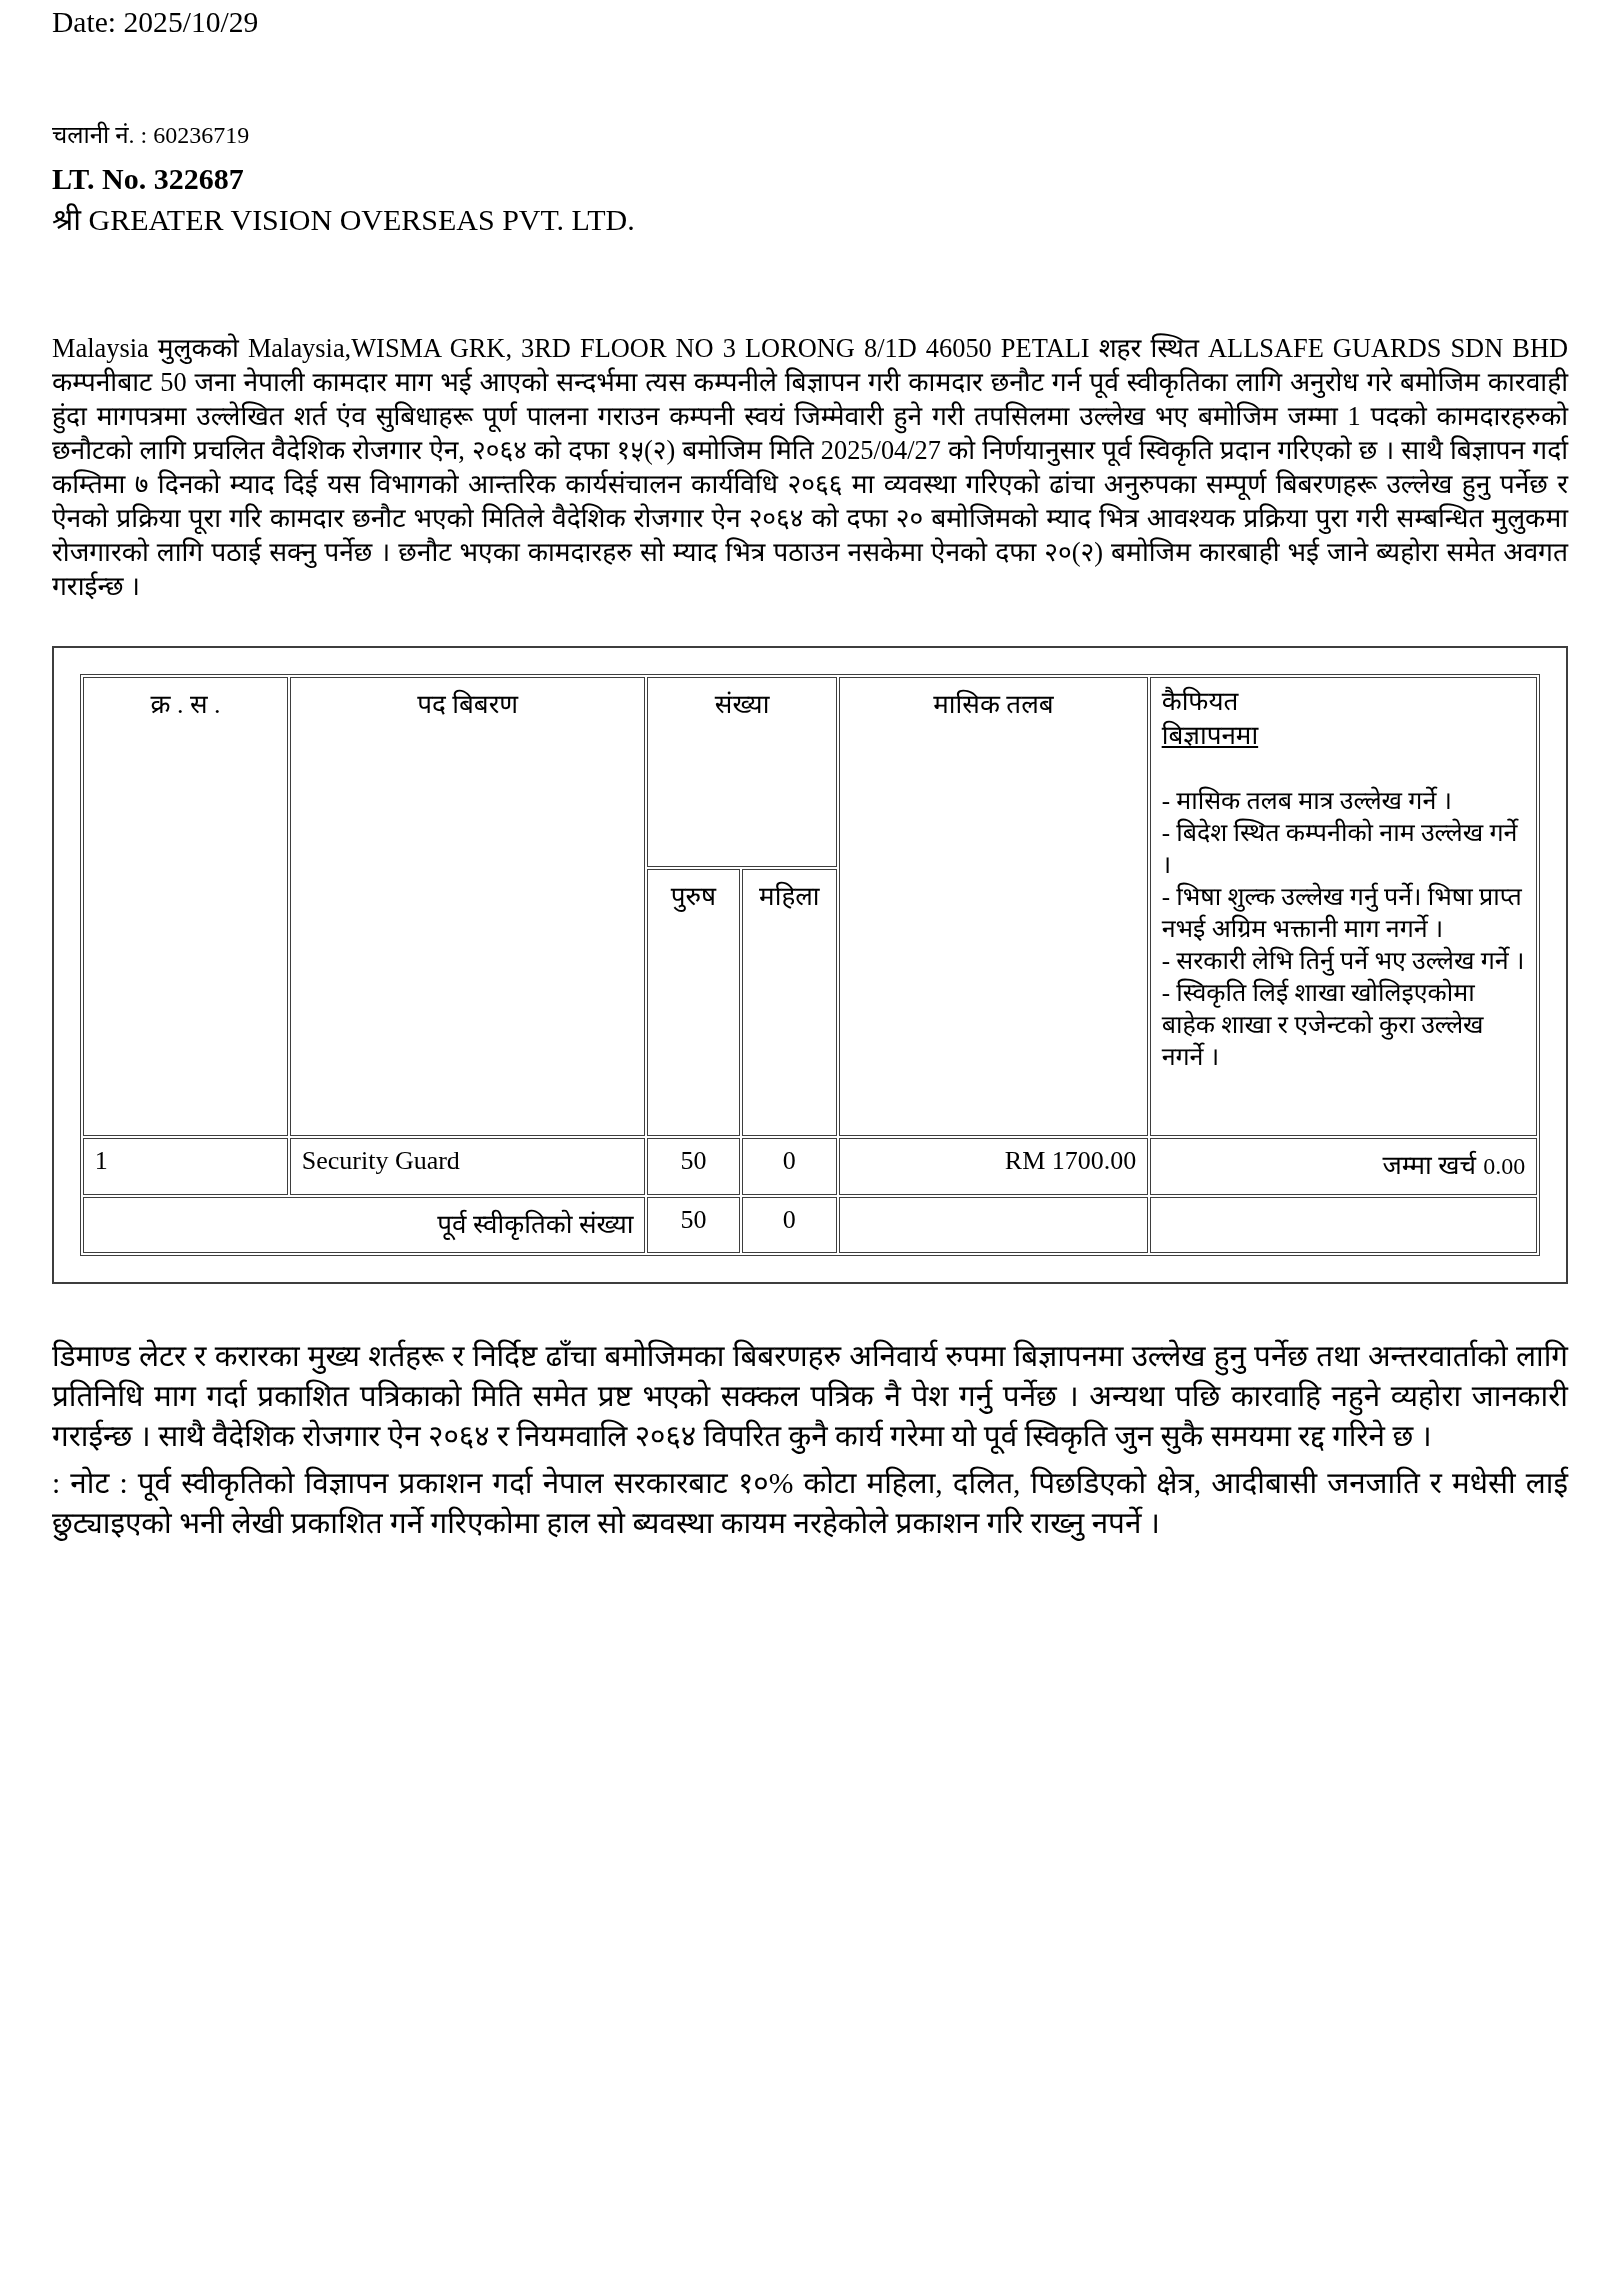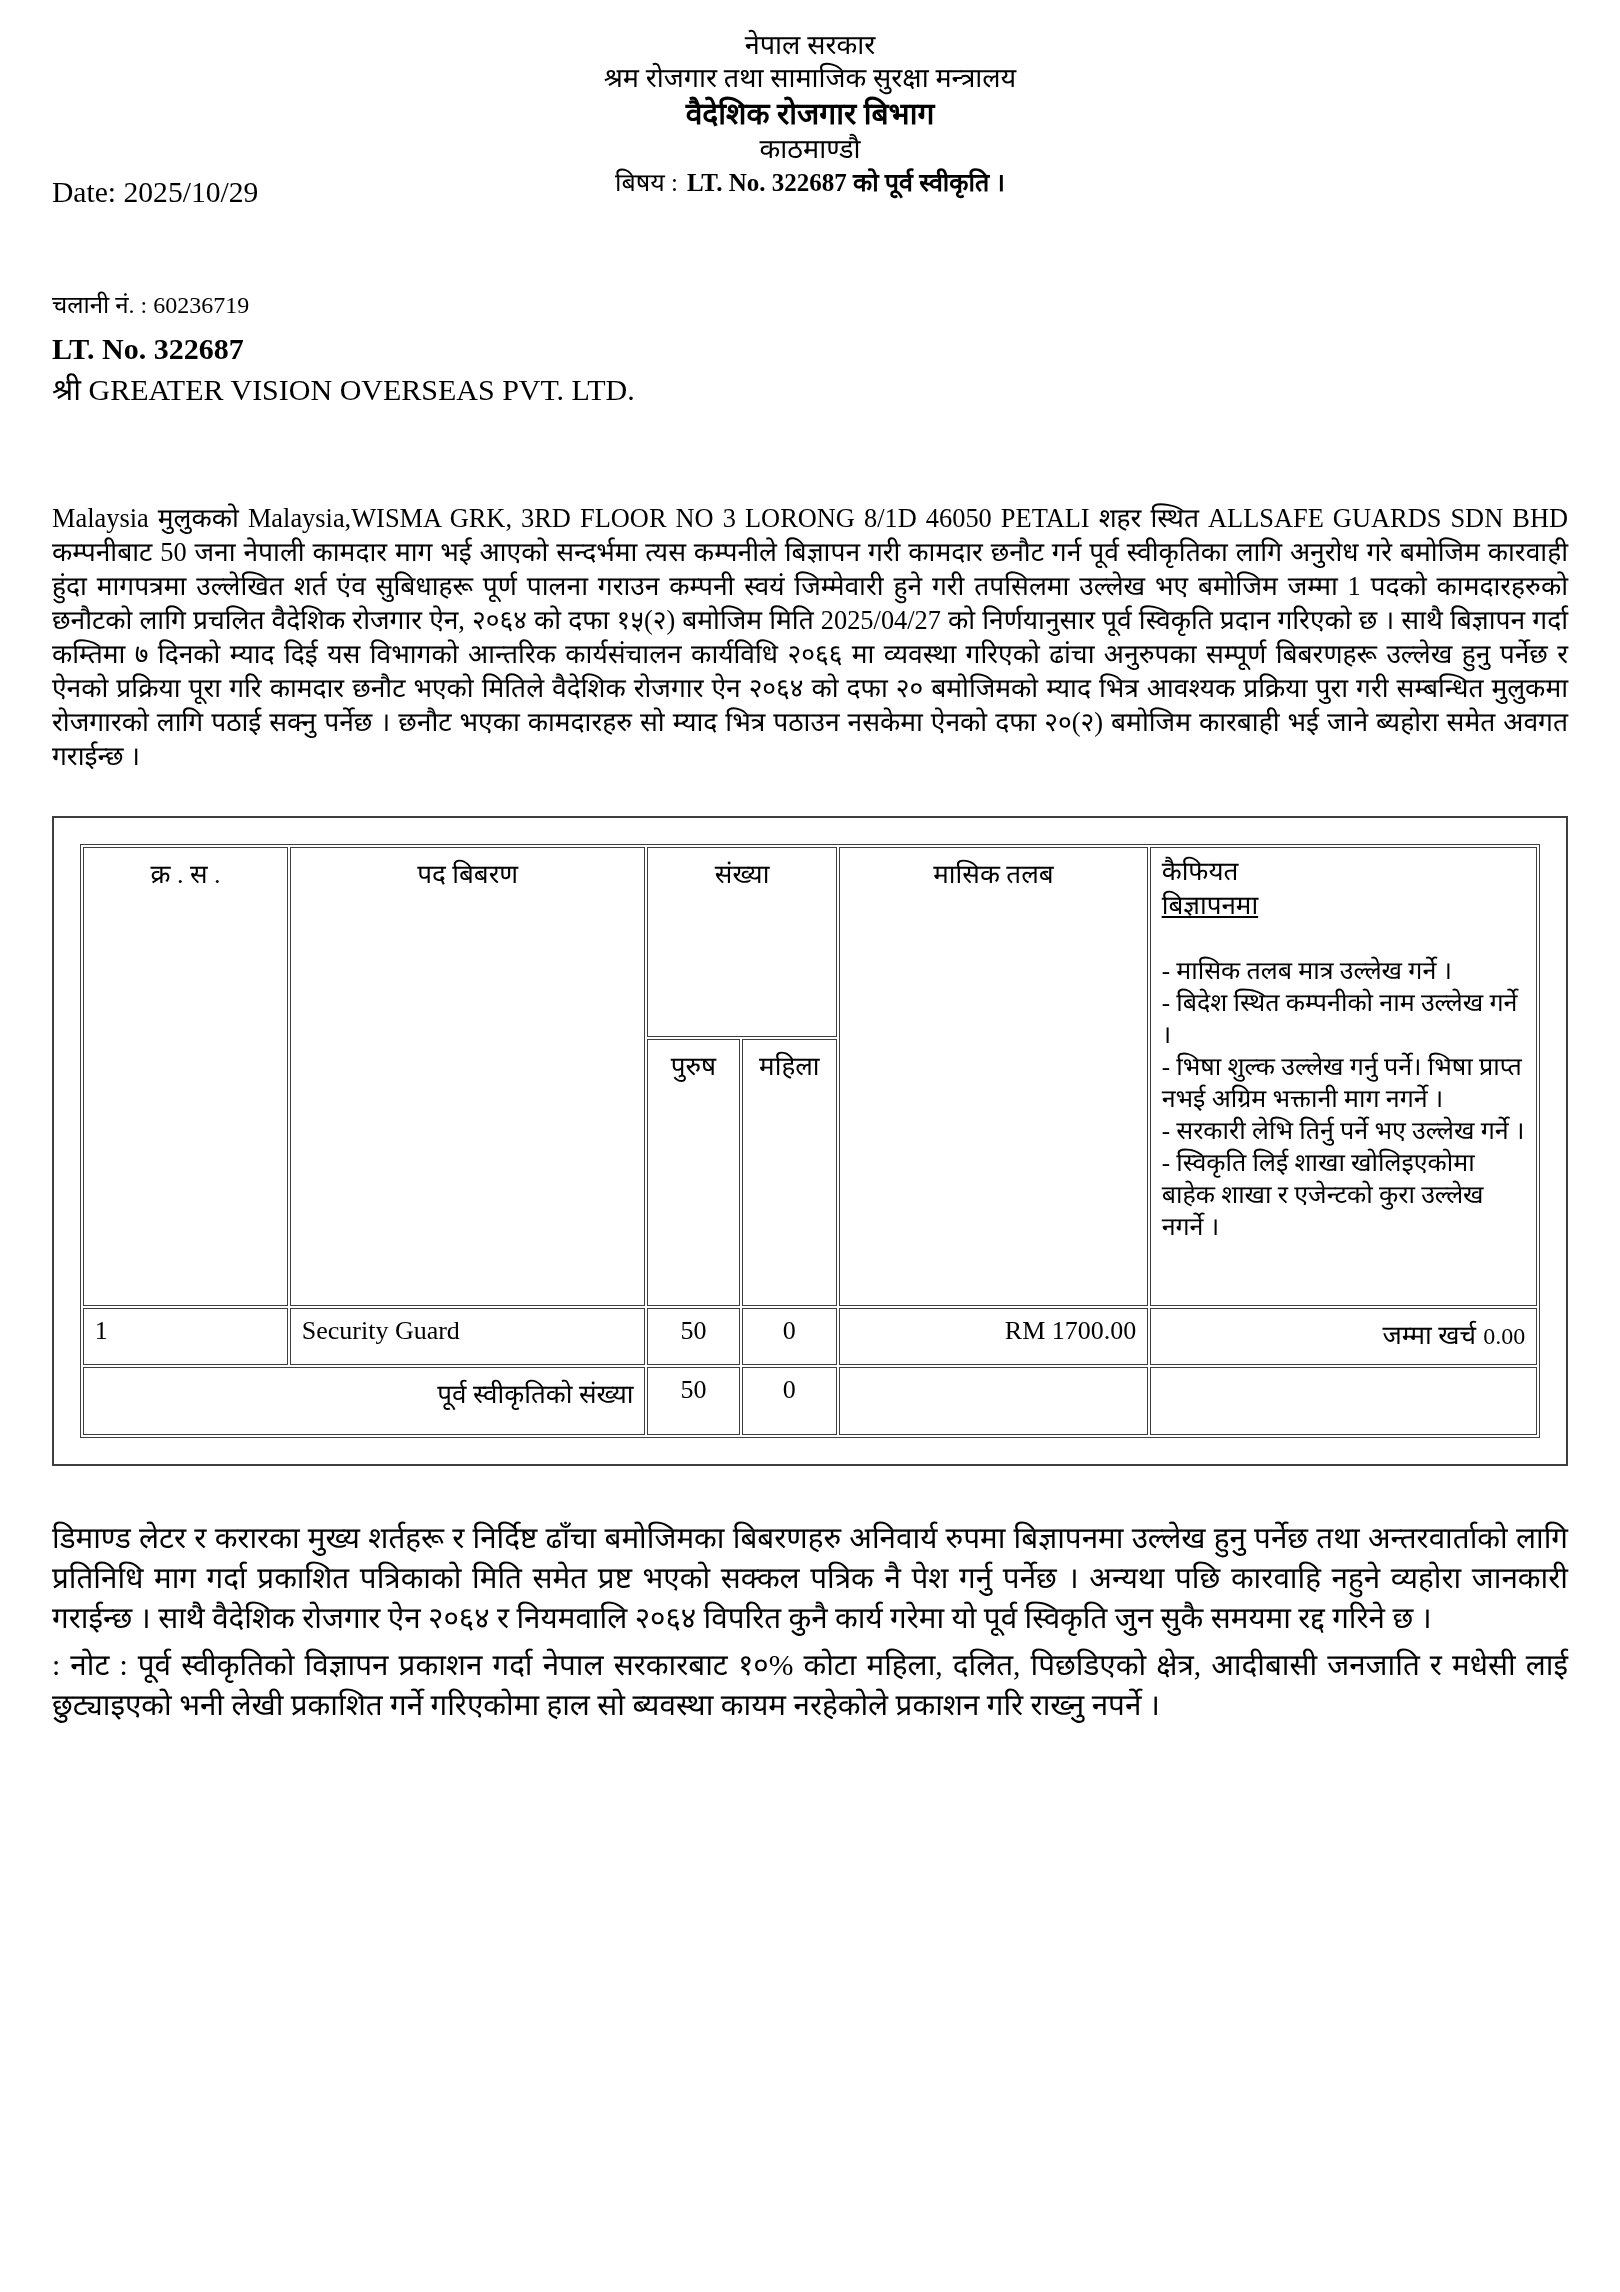--- a/index.html
+++ b/index.html
@@ -72,21 +72,21 @@
   .col-serial   { width: 14.2%; }
   .col-position { width: 24.6%; }
   .col-male     { width: 6.4%;  }
   .col-female   { width: 6.6%;  }
   .col-salary   { width: 21.4%; }
   .col-remarks  { width: 26.8%; }
 
   tr.r-head  { height: 190px; }
   tr.r-sub   { height: 267px; }
   tr.r-data  { height: 57px;  }
-  tr.r-foot  { height: 68px;  }
+  tr.r-foot  { height: 56px;  }
 
   td.h-center { text-align: center; padding-top: 12.5px; }
   td.sub-cell { text-align: center; vertical-align: middle; }
 
   td.remarks-cell { padding: 9px 12.5px; margin-left: 12px; }
   .remarks-title    { font-size: 26px; line-height: 34px; }
   .remarks-subtitle { font-size: 26px; line-height: 34px; text-decoration: underline; display: inline-block; }
   .remarks-gap      { height: 32px; }
   .remark-line      { font-size: 25px; line-height: 32px; }
 
@@ -111,29 +111,20 @@
     font-size: 29.6px;
     line-height: 40px;
     text-align: justify;
   }
 </style>
 </head>
 <body>
 
 <div class="page">
 
-  <div class="hdr">
-    <div class="hdr-gov">नेपाल सरकार</div>
-    <div class="hdr-ministry">श्रम रोजगार तथा सामाजिक सुरक्षा मन्त्रालय</div>
-    <div class="hdr-dept">वैदेशिक रोजगार बिभाग</div>
-    <div class="hdr-city">काठमाण्डौ</div>
-    <div class="hdr-subject">
-      <span class="subject-label">बिषय :</span><span class="bold">LT. No. 322687 को पूर्व स्वीकृति ।</span>
-    </div>
-  </div>
 
   <div class="date-line">Date: 2025/10/29</div>
 
   <div class="ref">
     <div class="chalani">चलानी नं. : 60236719</div>
     <div class="lt-no">LT. No. 322687</div>
     <div class="addressee">श्री GREATER VISION OVERSEAS PVT. LTD.</div>
   </div>
 
   <div class="body-para">Malaysia मुलुकको Malaysia,WISMA GRK, 3RD FLOOR NO 3 LORONG 8/1D 46050 PETALI शहर स्थित ALLSAFE GUARDS SDN BHD कम्पनीबाट 50 जना नेपाली कामदार माग भई आएको सन्दर्भमा त्यस कम्पनीले बिज्ञापन गरी कामदार छनौट गर्न पूर्व स्वीकृतिका लागि अनुरोध गरे बमोजिम कारवाही हुंदा मागपत्रमा उल्लेखित शर्त एंव सुबिधाहरू पूर्ण पालना गराउन कम्पनी स्वयं जिम्मेवारी हुने गरी तपसिलमा उल्लेख भए बमोजिम जम्मा 1 पदको कामदारहरुको छनौटको लागि प्रचलित वैदेशिक रोजगार ऐन, २०६४ को दफा १५(२) बमोजिम मिति 2025/04/27 को निर्णयानुसार पूर्व स्विकृति प्रदान गरिएको छ । साथै बिज्ञापन गर्दा कम्तिमा ७ दिनको म्याद दिई यस विभागको आन्तरिक कार्यसंचालन कार्यविधि २०६६ मा व्यवस्था गरिएको ढांचा अनुरुपका सम्पूर्ण बिबरणहरू उल्लेख हुनु पर्नेछ र ऐनको प्रक्रिया पूरा गरि कामदार छनौट भएको मितिले वैदेशिक रोजगार ऐन २०६४ को दफा २० बमोजिमको म्याद भित्र आवश्यक प्रक्रिया पुरा गरी सम्बन्धित मुलुकमा रोजगारको लागि पठाई सक्नु पर्नेछ । छनौट भएका कामदारहरु सो म्याद भित्र पठाउन नसकेमा ऐनको दफा २०(२) बमोजिम कारबाही भई जाने ब्यहोरा समेत अवगत गराईन्छ ।</div>

